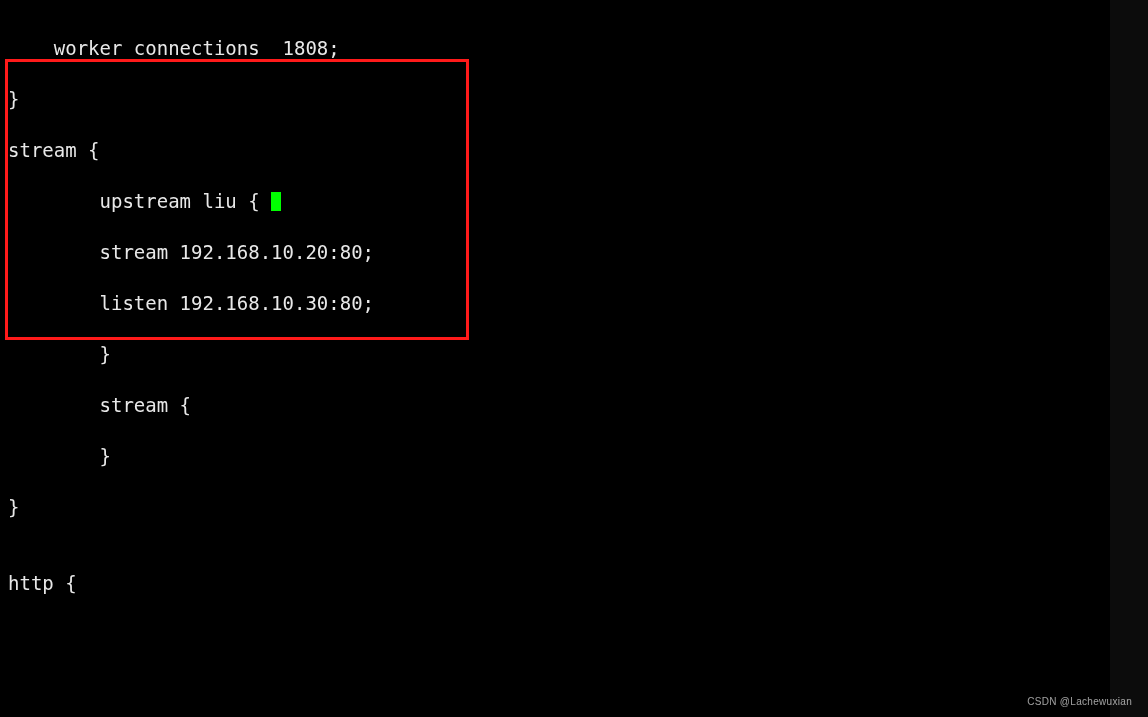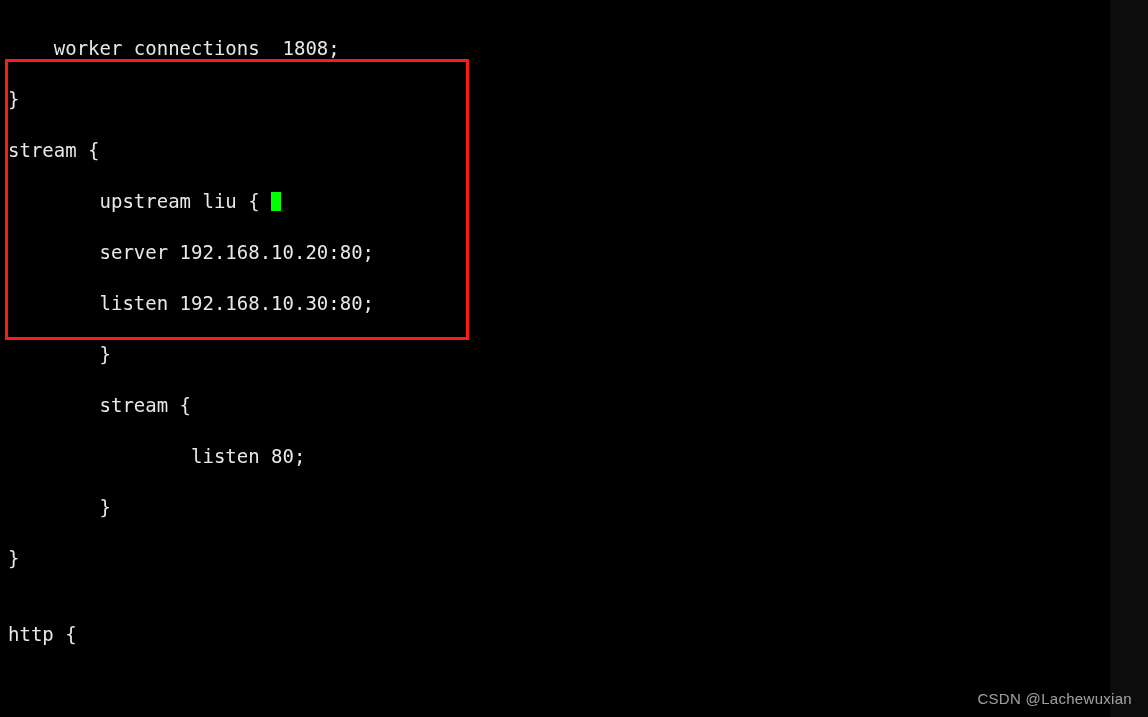--- a/index.html
+++ b/index.html
@@ -44,39 +44,38 @@
     width: 38px;
     height: 717px;
     background: #0c0c0c;
   }
   .watermark {
     position: absolute;
     right: 16px;
     bottom: 10px;
     color: rgba(255,255,255,0.62);
     font-family: Arial, sans-serif;
-    font-size: 15px;
+    font-size: 10px;
     letter-spacing: 0.3px;
   }
 </style>
 </head>
 <body>
 
 <div class="right-edge"></div>
 
 <div class="terminal">
 <span class="line">    worker_connections  1808;</span>
 <span class="line">}</span>
 <span class="line"><span>stream {</span></span>
 <span class="line"><span>        upstream liu { </span><span class="cursor"></span></span>
-<span class="line">        server 192.168.10.20:80;</span>
+<span class="line">        stream 192.168.10.20:80;</span>
 <span class="line">        listen 192.168.10.30:80;</span>
 <span class="line">        }</span>
 <span class="line">        stream {</span>
-<span class="line">                listen 80;</span>
 <span class="line">        }</span>
 <span class="line">}</span>
 <span class="line"></span>
 <span class="line">http {</span>
 
 
 <span class="line"></span>
 
 
 

